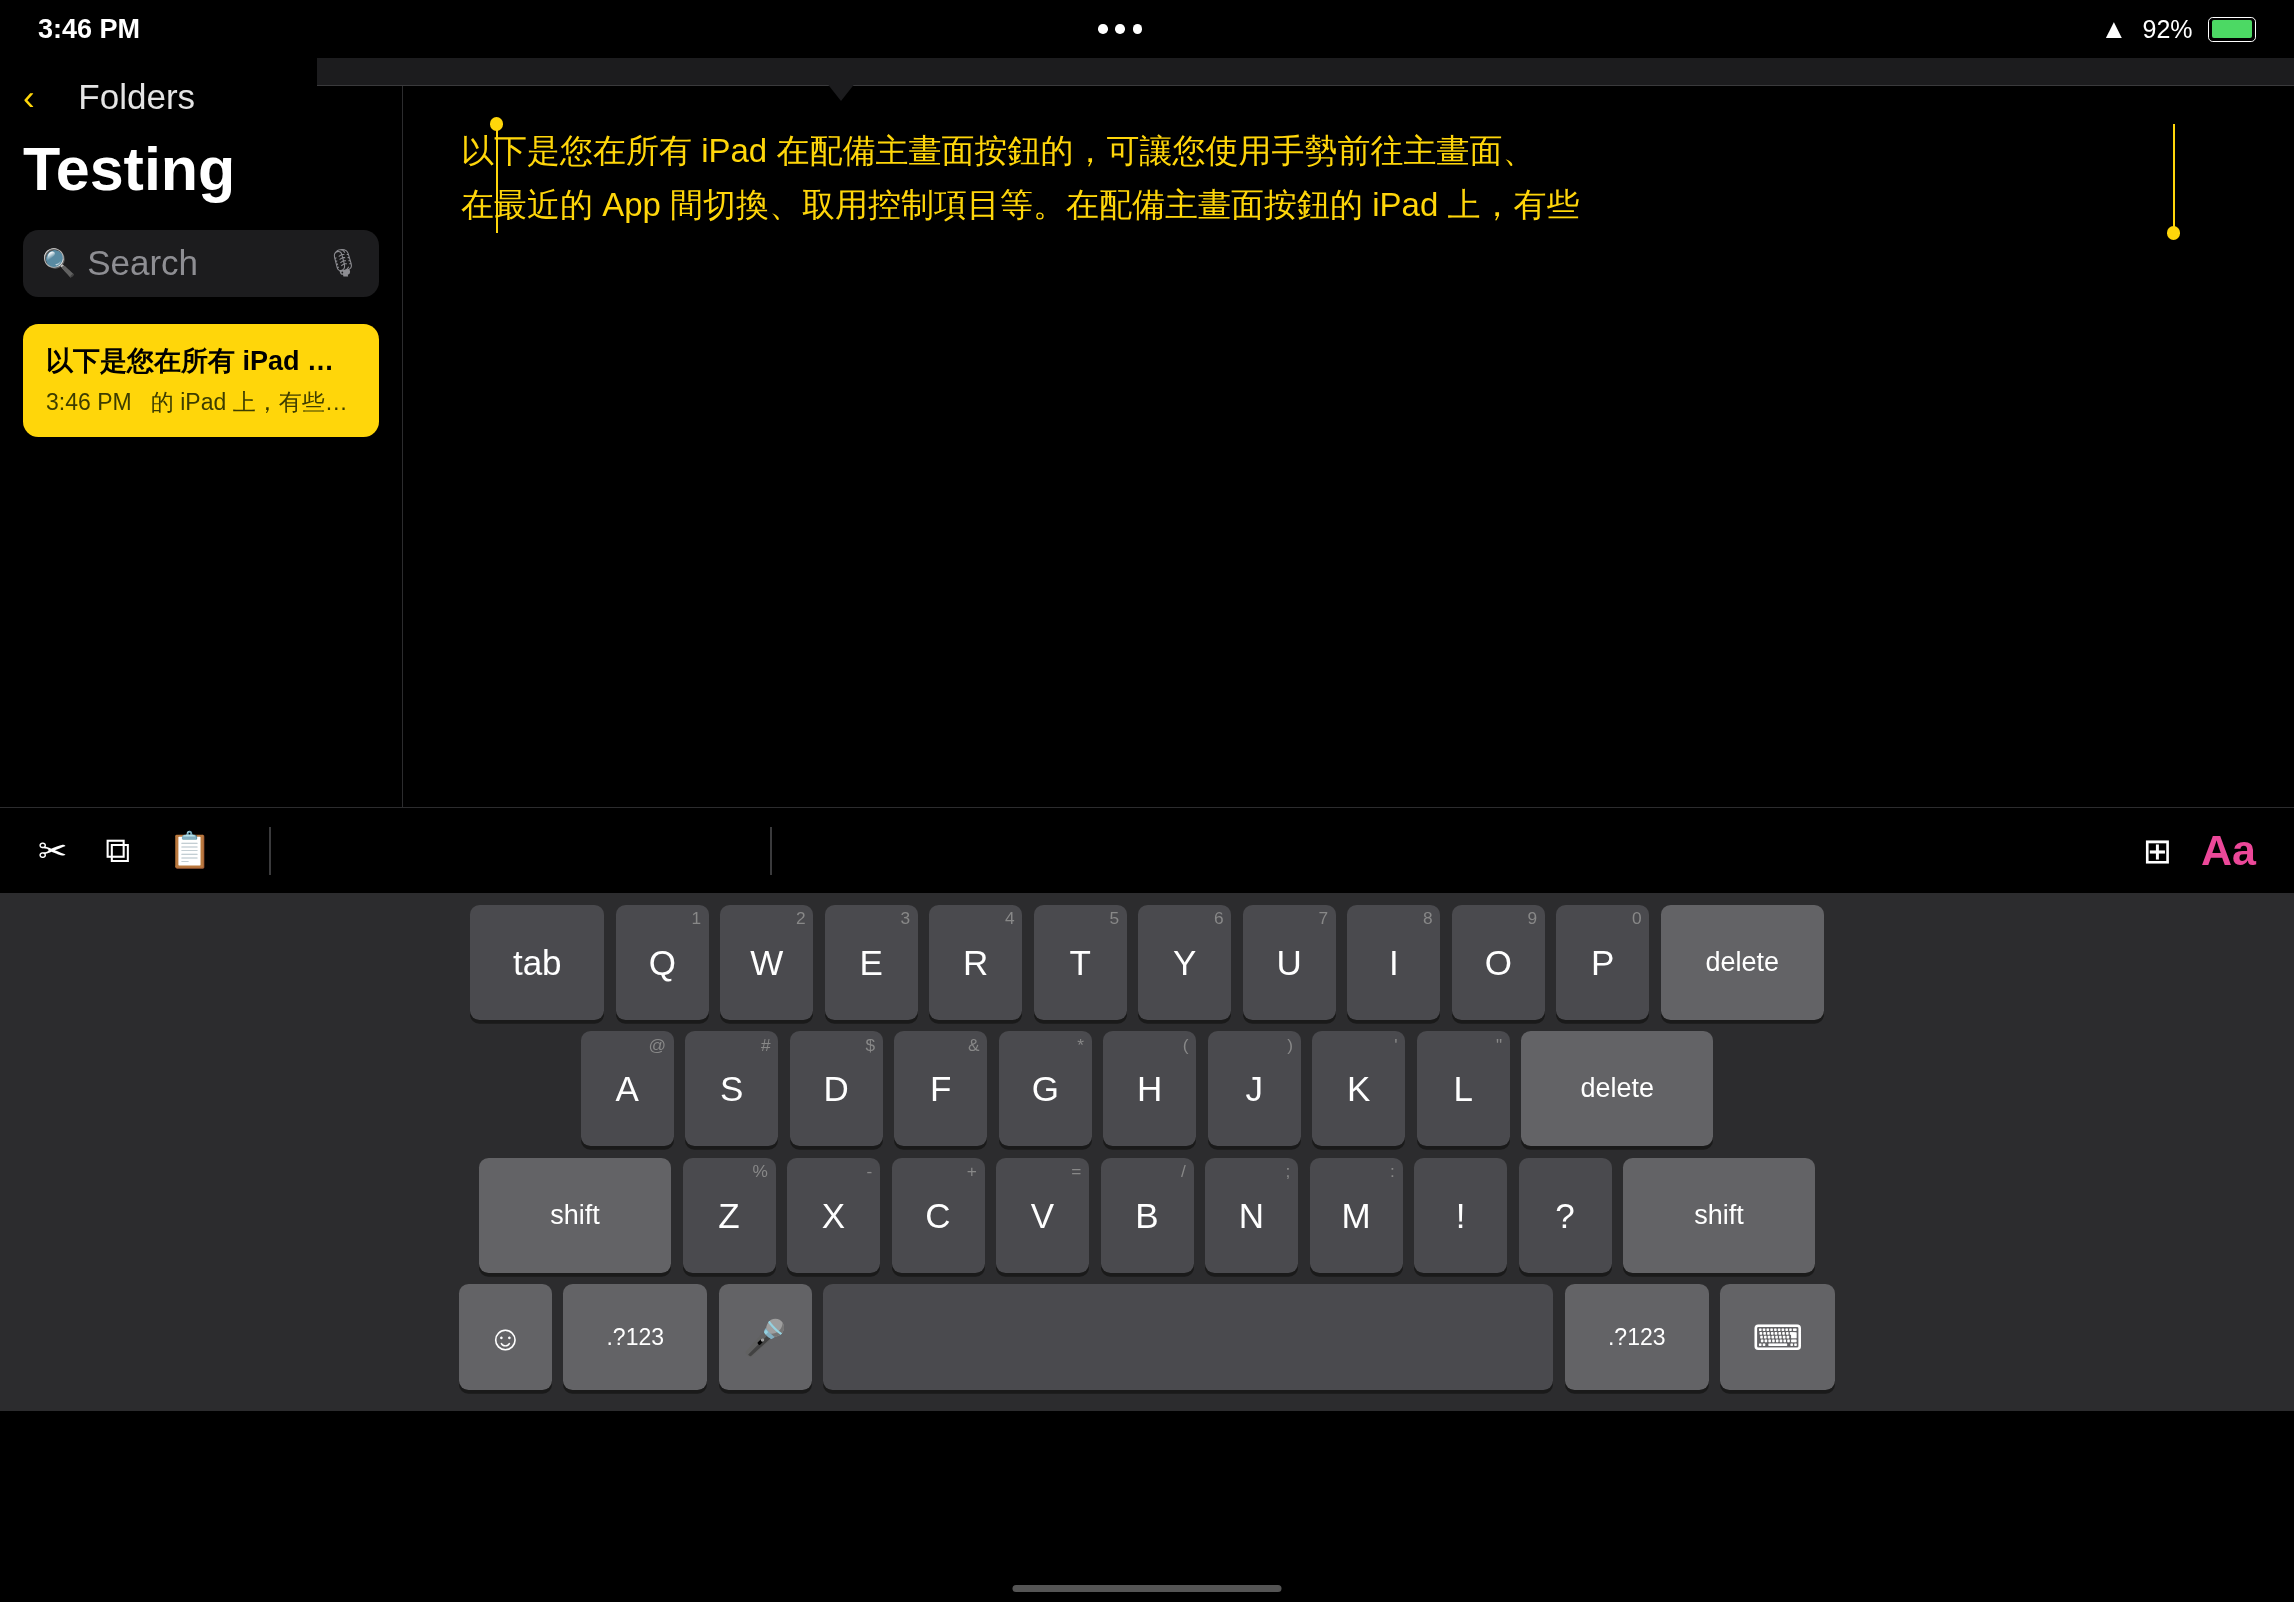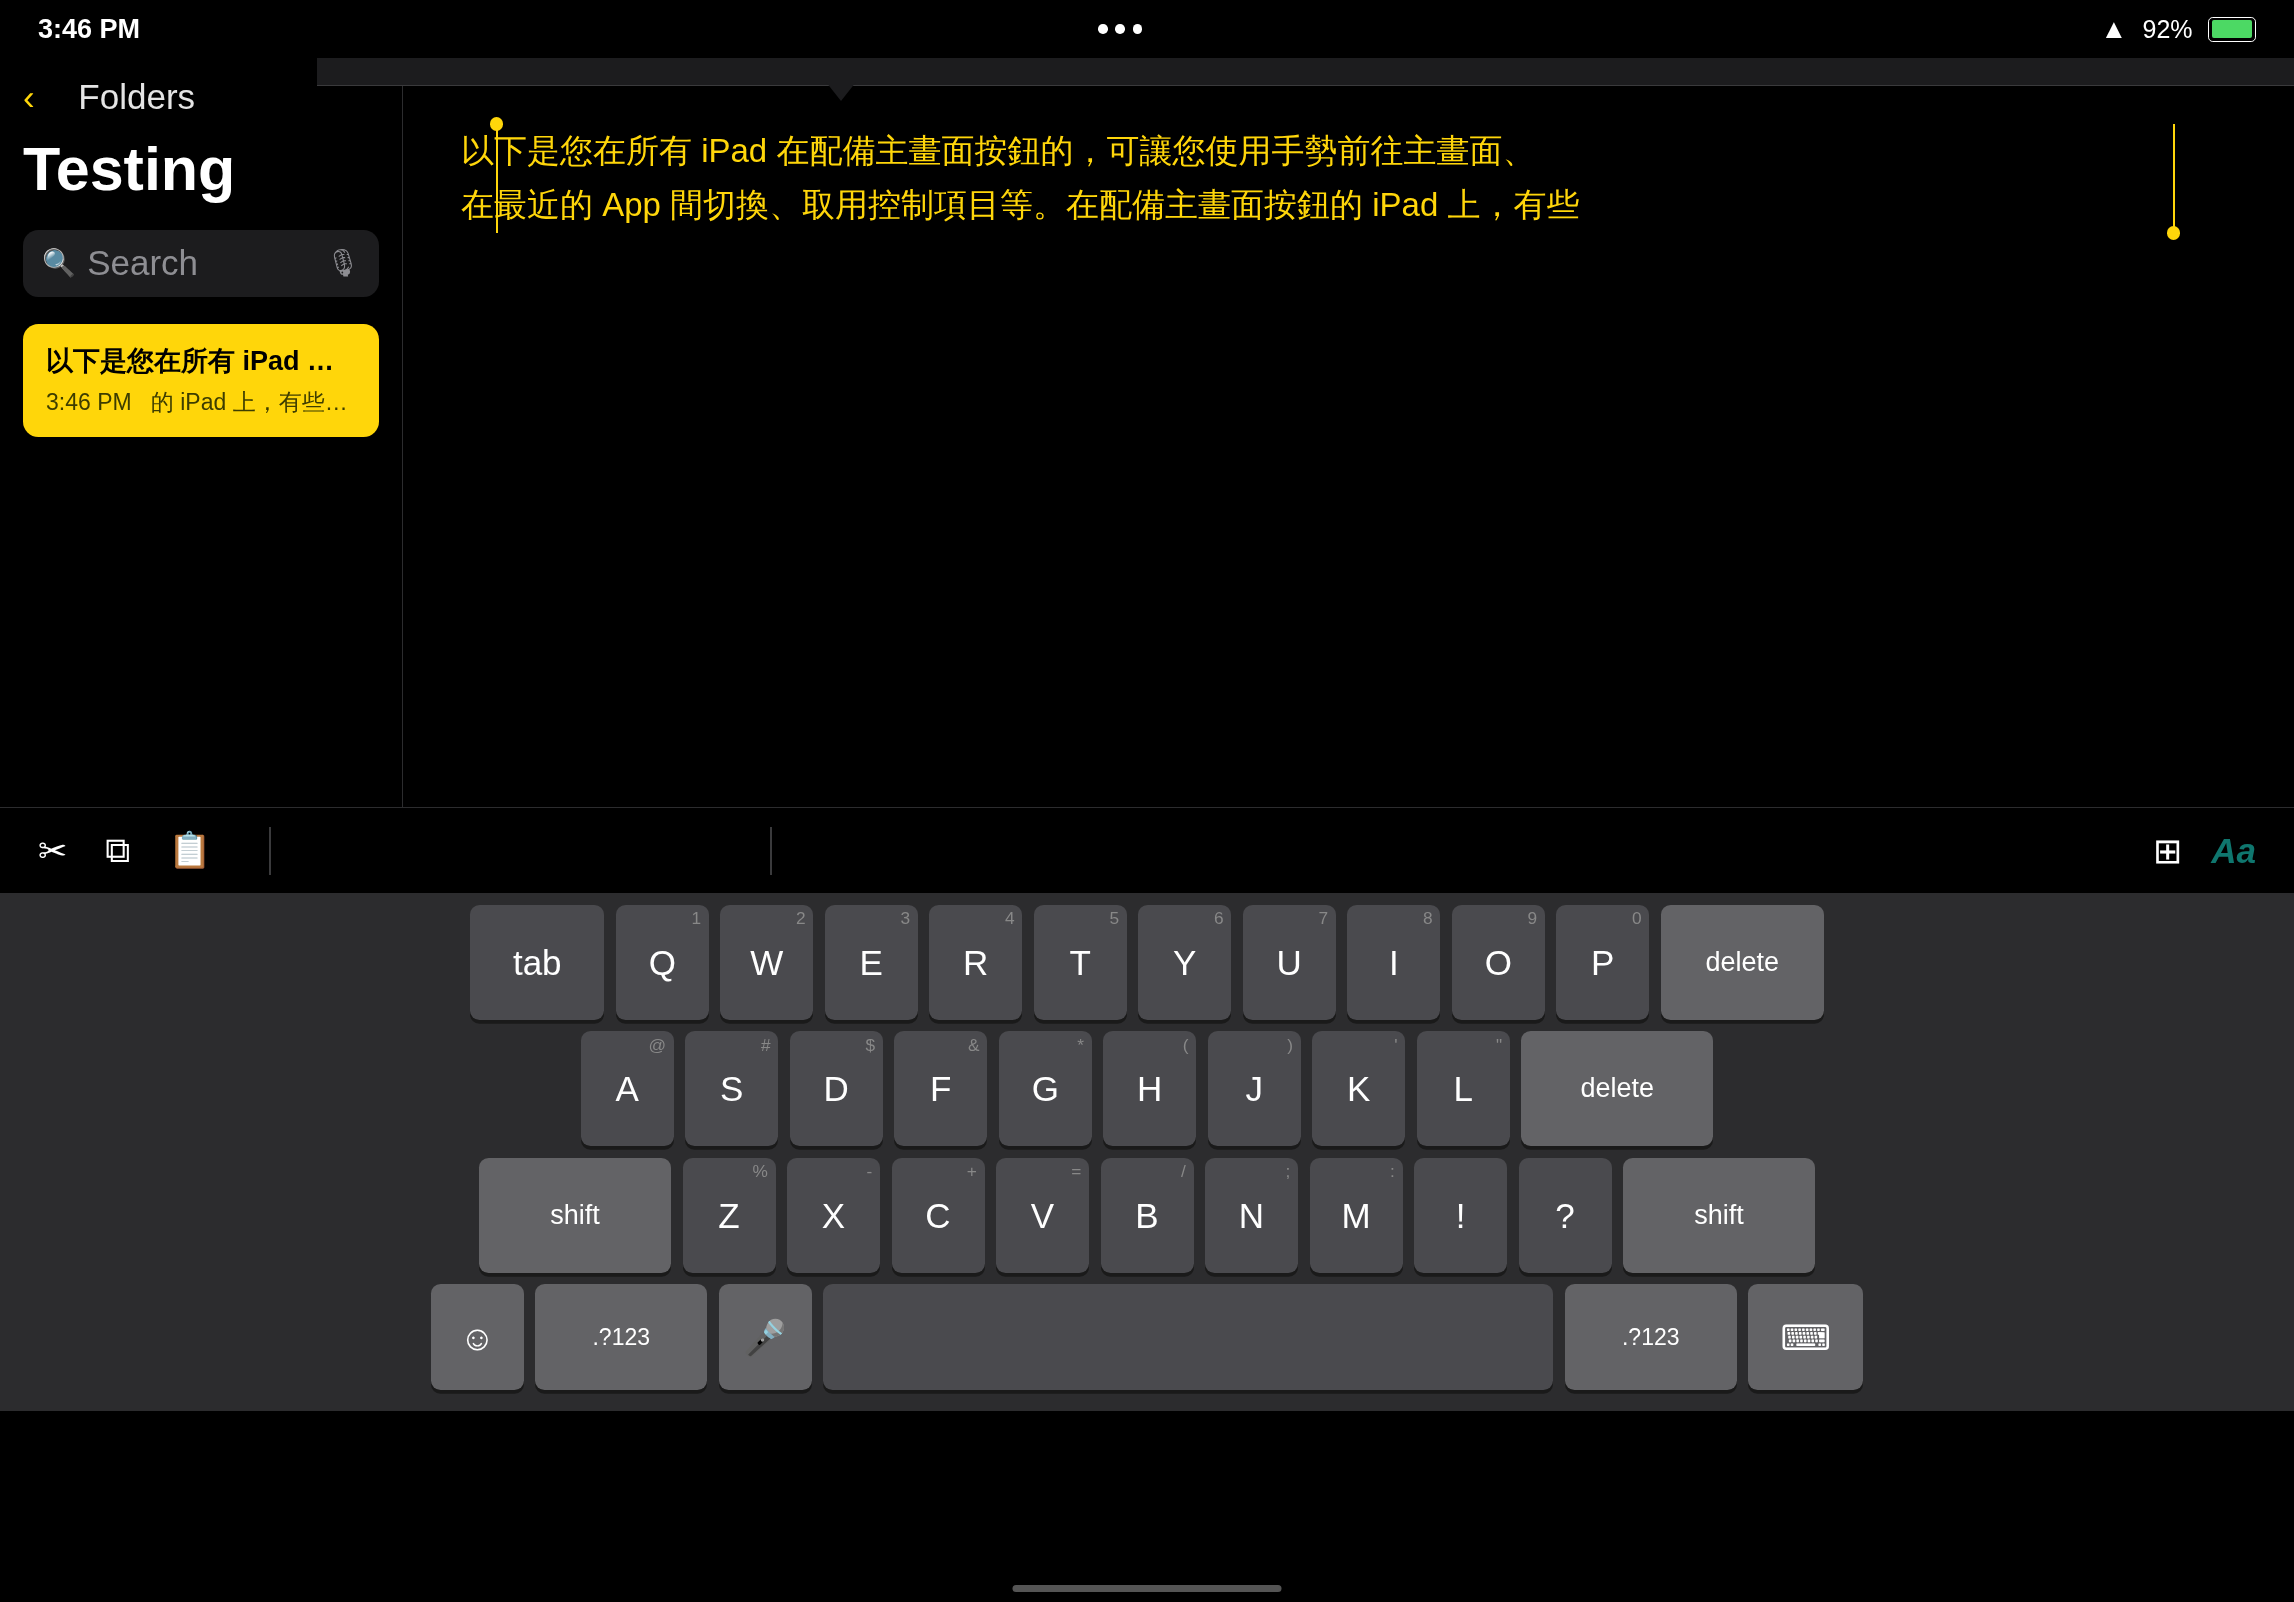--- a/index.html
+++ b/index.html
@@ -260,25 +260,24 @@
       display: flex;
       align-items: center;
       gap: 29px;
     }
     .toolbar-table-icon {
       color: #fff;
       font-size: 35px;
       cursor: pointer;
     }
     .toolbar-aa {
-      color: #0f766e;
-      font-size: 35px;
+      color: #ec4899;
+      font-size: 43px;
       font-weight: 600;
       cursor: pointer;
-      font-style: italic;
     }
 
     
     #keyboard {
       background: #2c2c2e;
       padding: 11.5px 13.4px 9.6px;
     }
     .key-row {
       display: flex;
       justify-content: center;
@@ -352,21 +351,21 @@
       background: #636366;
     }
     
     .key-emoji {
       width: 93px;
       height: 106px;
       font-size: 29px;
       background: #636366;
     }
     .key-num {
-      width: 172px;
+      width: 144px;
       height: 106px;
       font-size: 27px;
       background: #636366;
     }
     .key-mic {
       width: 93px;
       height: 106px;
       font-size: 29px;
       background: #636366;
     }

